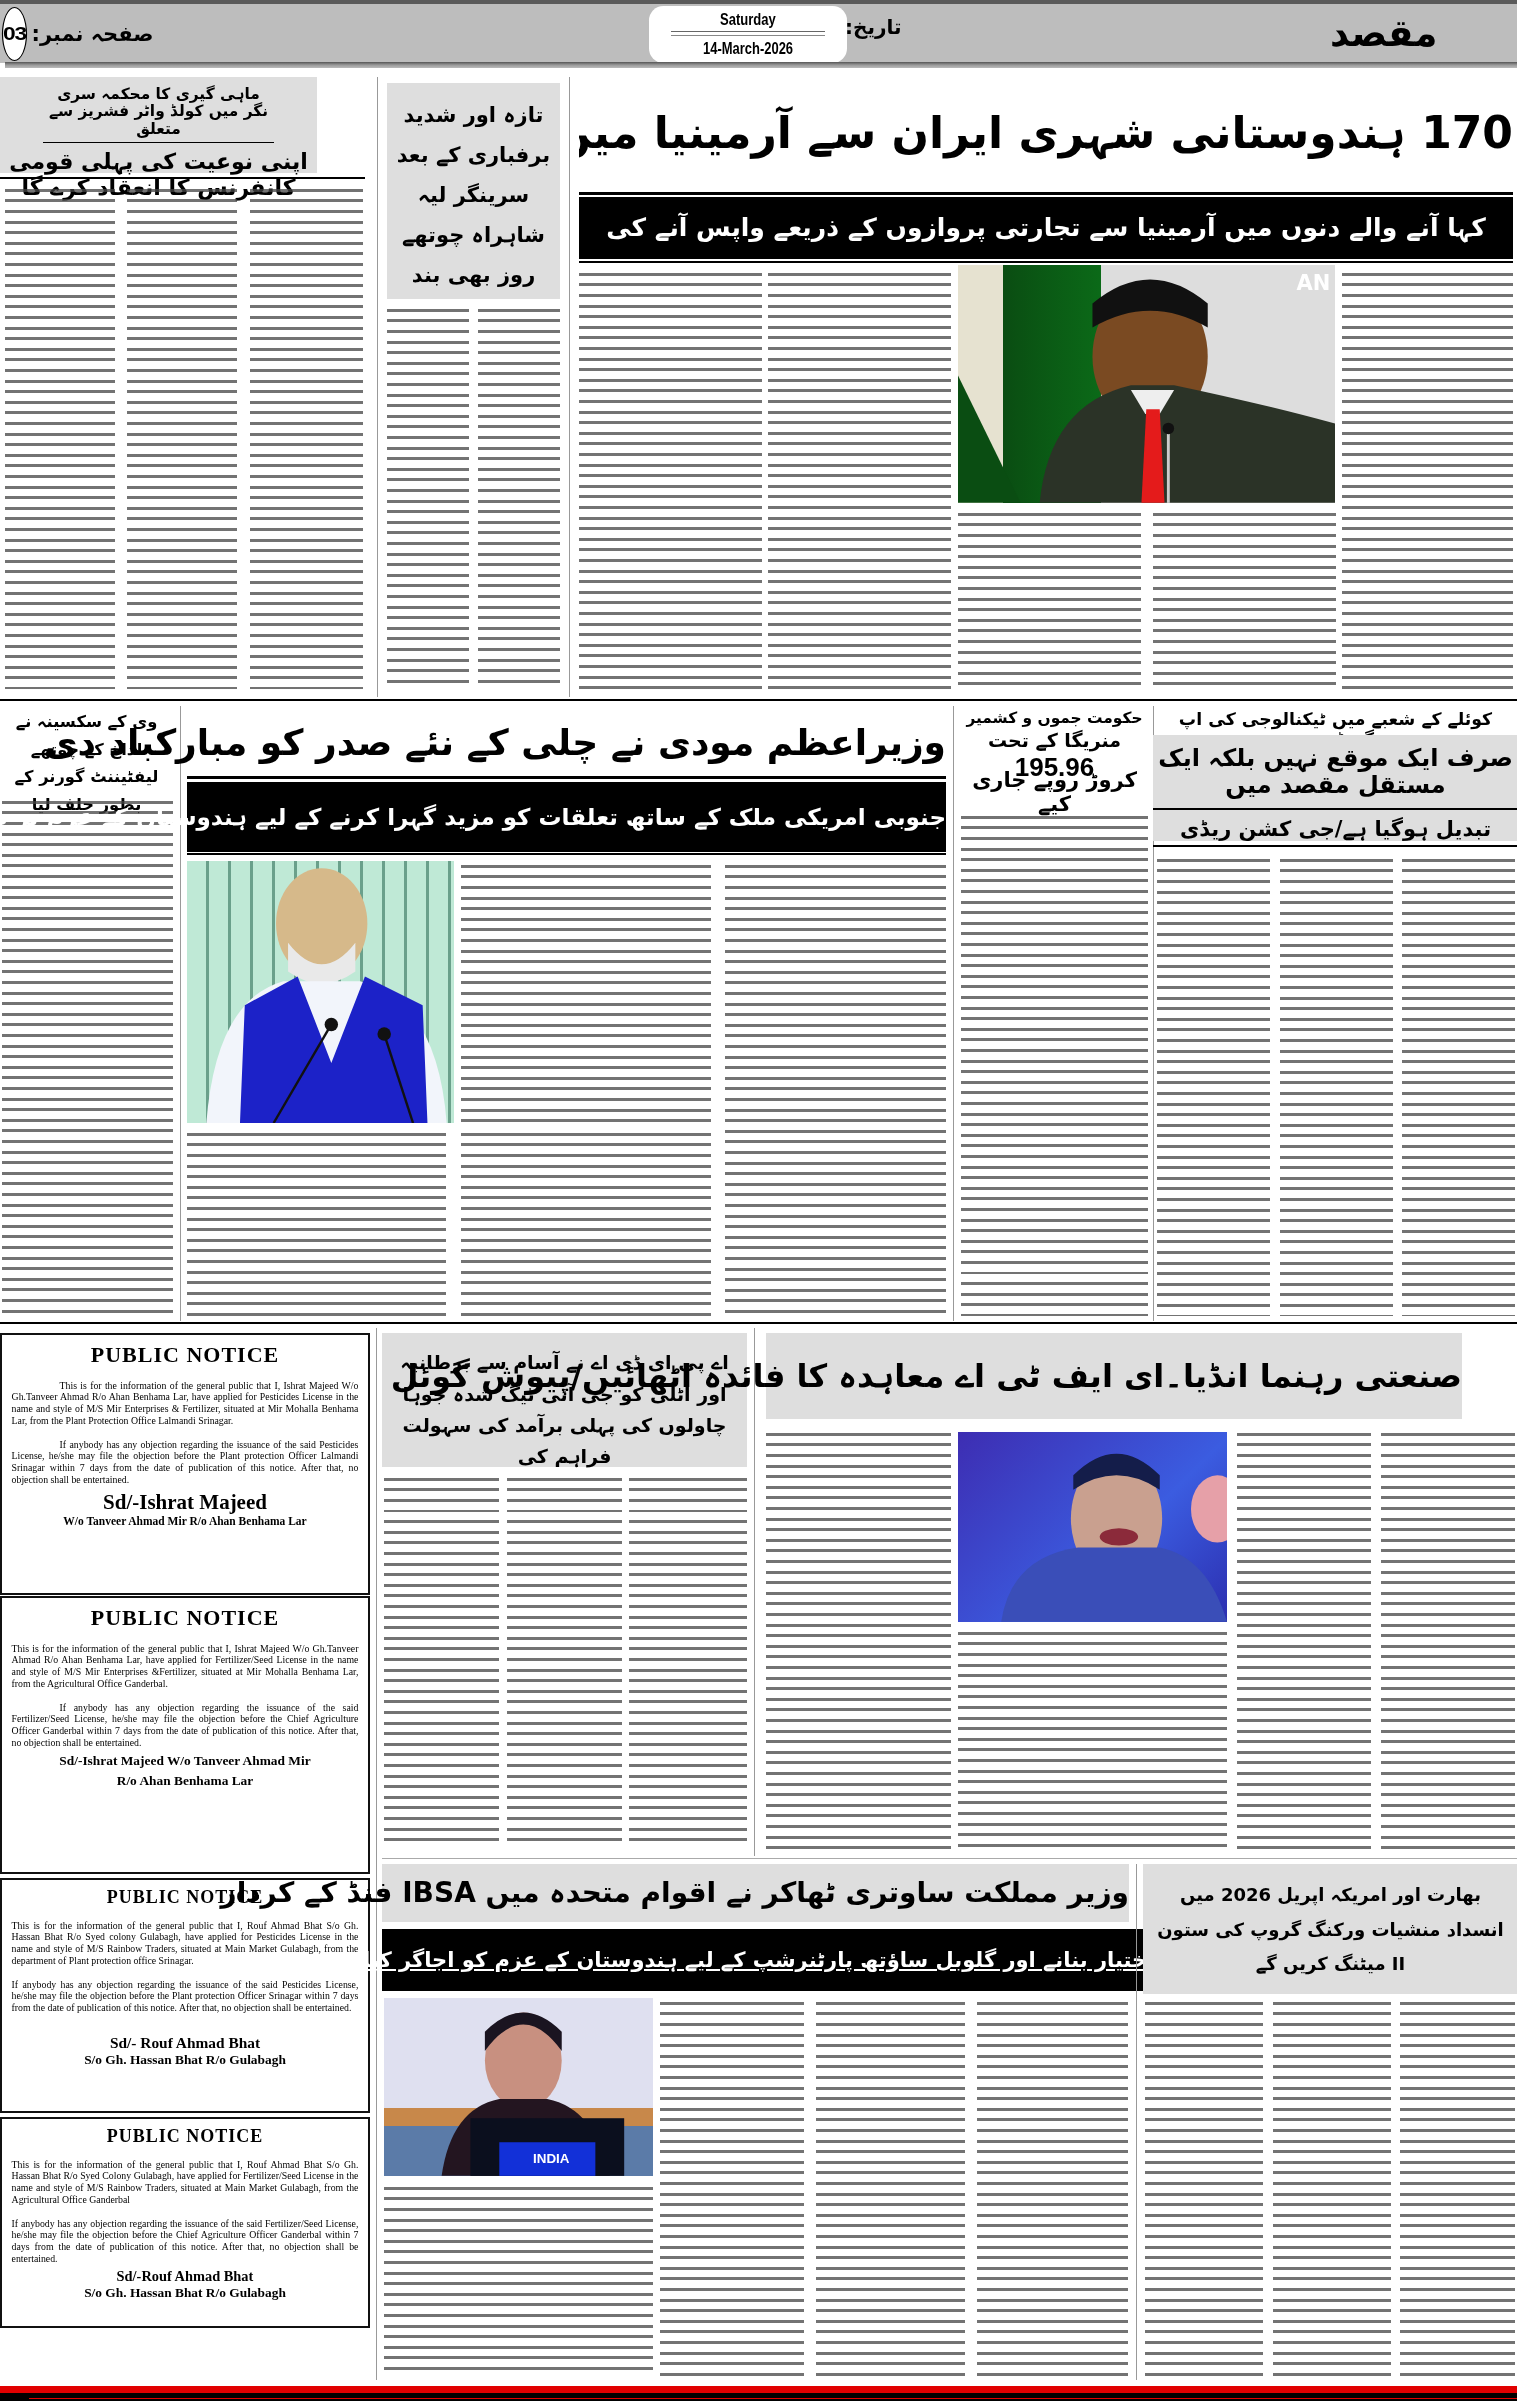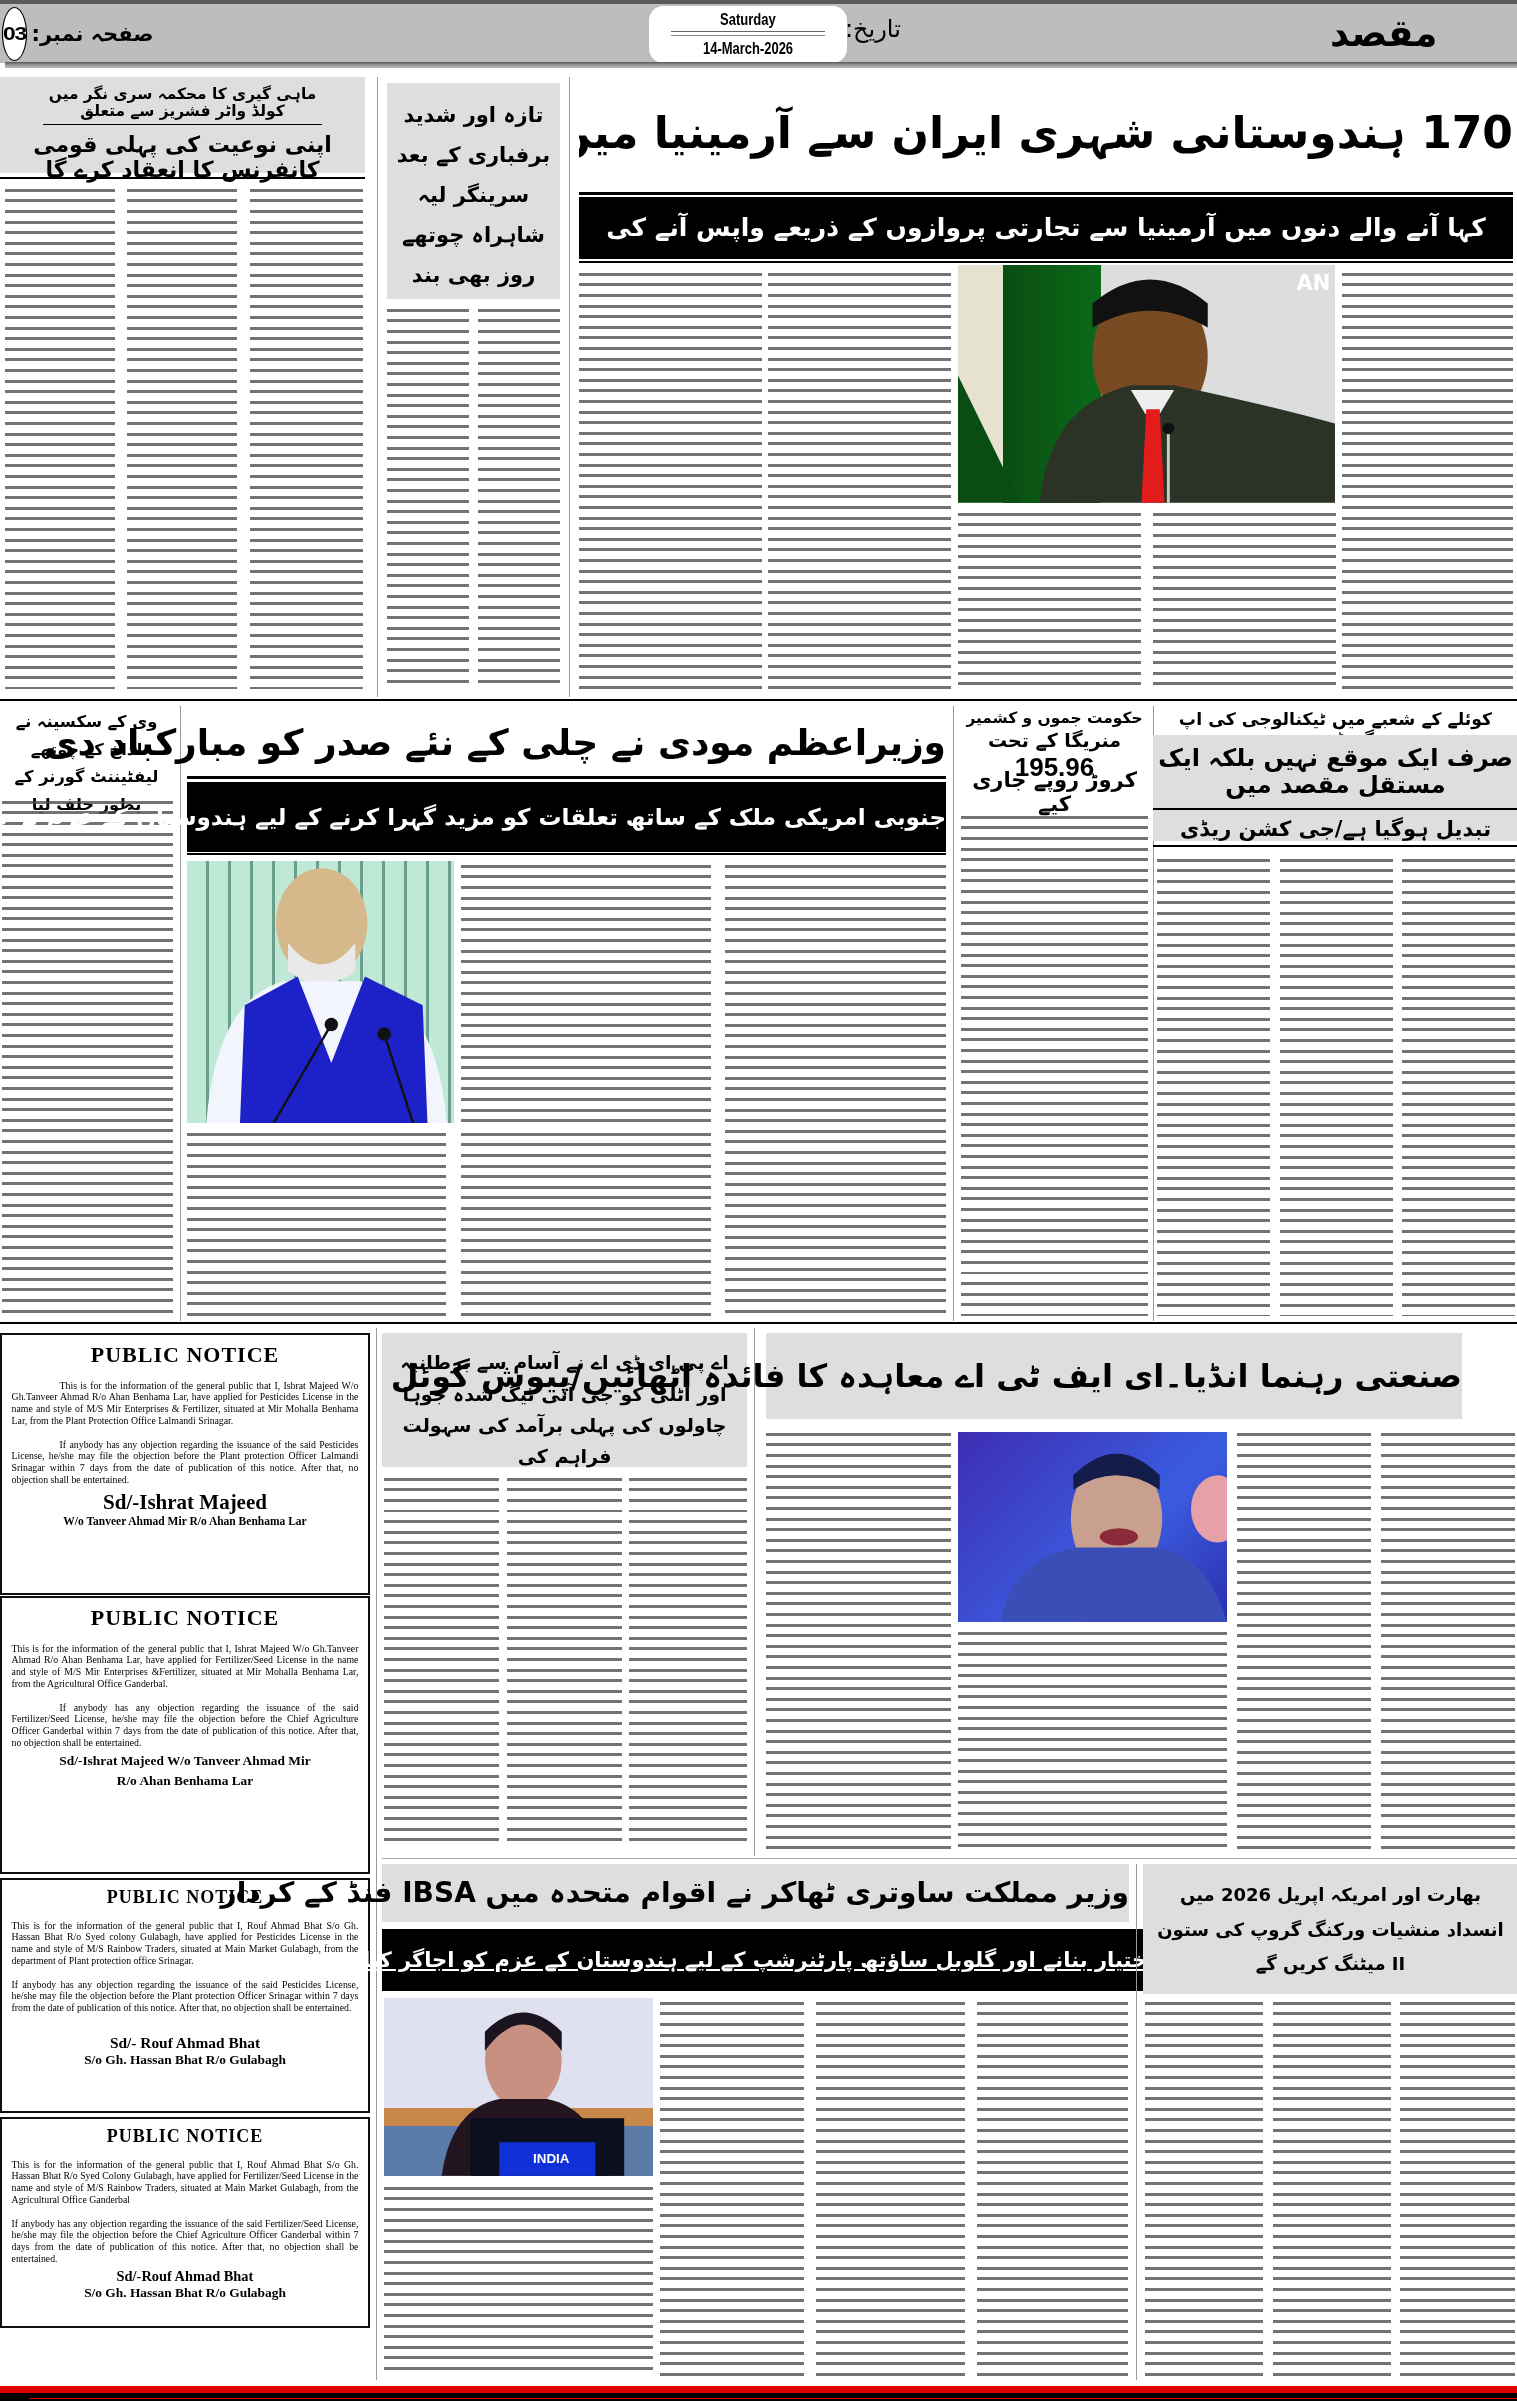--- a/index.html
+++ b/index.html
@@ -9,21 +9,21 @@
   .topbar { left:0; top:0; width:1518px; height:3.8px; background:#5a5a5a; }
   .masthead { left:0; top:3.8px; width:1518px; height:59px; background:#bdbdbd; }
   .mast-rule { left:4.8px; top:62px; width:1513px; height:5.8px; background:linear-gradient(#555,#999,#bbb); }
   .page-num-wrap { left:3.8px; top:6.7px; display:flex; align-items:center; gap:6.7px; }
   .page-circle { width:21px; height:54px; border:1.9px solid #000; border-radius:50%; background:#fff; display:flex; align-items:center; justify-content:center; font-family:"Liberation Sans",sans-serif; font-weight:bold; font-size:19px; letter-spacing:-1px; transform:scaleX(1.2); }
   .page-label { font-family:"DejaVu Sans",sans-serif; font-weight:bold; font-size:21px; direction:rtl; }
   .date-box { left:649px; top:5.8px; width:198px; height:57px; background:#fff; border-radius:14.4px; display:flex; flex-direction:column; align-items:center; justify-content:center; }
   .date-day { font-family:"Liberation Sans",sans-serif; font-weight:bold; font-size:16.3px; transform:scaleX(0.8); }
   .date-lines { width:154px; height:4.8px; border-top:1.4px double #666; border-bottom:1.4px double #888; margin:1.9px 0; }
   .date-text { font-family:"Liberation Sans",sans-serif; font-weight:bold; font-size:17.3px; transform:scaleX(0.75); }
-  .date-label { left:845px; top:15.4px; font-weight:normal; font-size:24px; direction:rtl; }
+  .date-label { left:845px; top:15.4px; font-weight:bold; font-size:20px; direction:rtl; }
   .logo { left:1330px; top:6.7px; width:173px; height:54px; display:flex; align-items:center; justify-content:flex-end; font-weight:bold; font-size:37px; direction:rtl; }
   
   .txt { background: repeating-linear-gradient(to bottom, transparent 0, transparent 3.8px, #444 3.8px, #444 6.7px, transparent 6.7px, transparent 10.6px); opacity:0.75; }
   .col-rule { background:#999; width:1px; }
   .hrule { background:#000; height:1.9px; }
   .hrule-thin { background:#aaa; height:1px; }
   .headline { font-weight:bold; direction:rtl; text-align:center; line-height:1.15; }
   .gray-box { background:#dedede; }
   .black-box { background:#000; color:#fff; }
   .photo { overflow:hidden; }
@@ -48,21 +48,21 @@
 </div>
 <div class="abs date-box">
   <div class="date-day">Saturday</div>
   <div class="date-lines"></div>
   <div class="date-text">14-March-2026</div>
 </div>
 <div class="abs date-label">تاریخ:</div>
 <div class="abs logo">مقصد</div>
 <div class="abs mast-rule"></div>
 
-<div class="abs gray-box" style="left:0;top:77px;width:365px;height:96px;">
+<div class="abs gray-box" style="left:0;top:77px;width:317px;height:96px;">
   <div class="headline" style="font-size:15.4px;padding-top:8.6px;border-bottom:1.9px solid #000;margin:0 43px;padding-bottom:2.9px;">ماہی گیری کا محکمہ سری نگر میں کولڈ واٹر فشریز سے متعلق</div>
   <div class="headline" style="font-size:22px;padding-top:6.7px;">اپنی نوعیت کی پہلی قومی کانفرنس کا انعقاد کرے گا</div>
 </div>
 <div class="abs hrule" style="left:0;top:177px;width:365px;"></div>
 <div class="abs txt" style="left:4.8px;top:185px;width:110px;height:504px;"></div>
 <div class="abs txt" style="left:127px;top:185px;width:110px;height:504px;"></div>
 <div class="abs txt" style="left:250px;top:185px;width:113px;height:504px;"></div>
 
 <div class="abs gray-box" style="left:387px;top:83px;width:173px;height:216px;">
   <div class="headline" style="font-size:21px;padding:13.4px 9.6px;line-height:1.9;">تازہ اور شدید برفباری کے بعد سرینگر لیہ شاہراہ چوتھے روز بھی بند</div>

